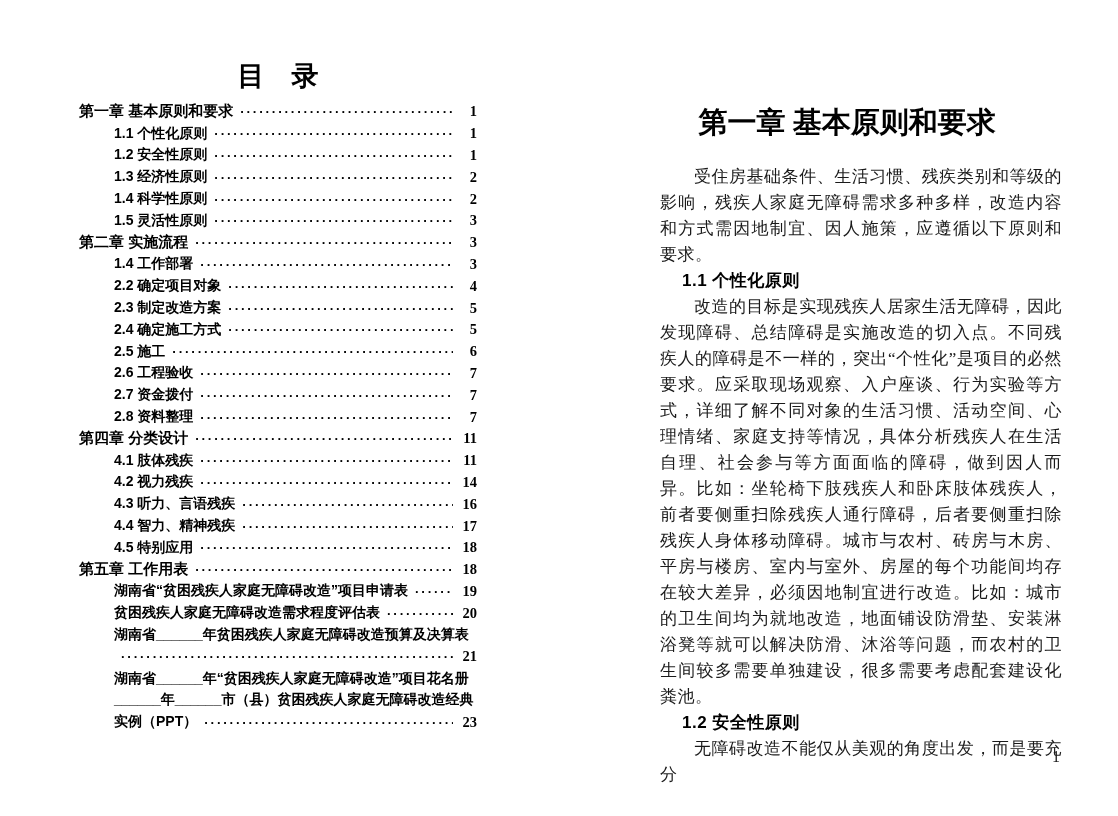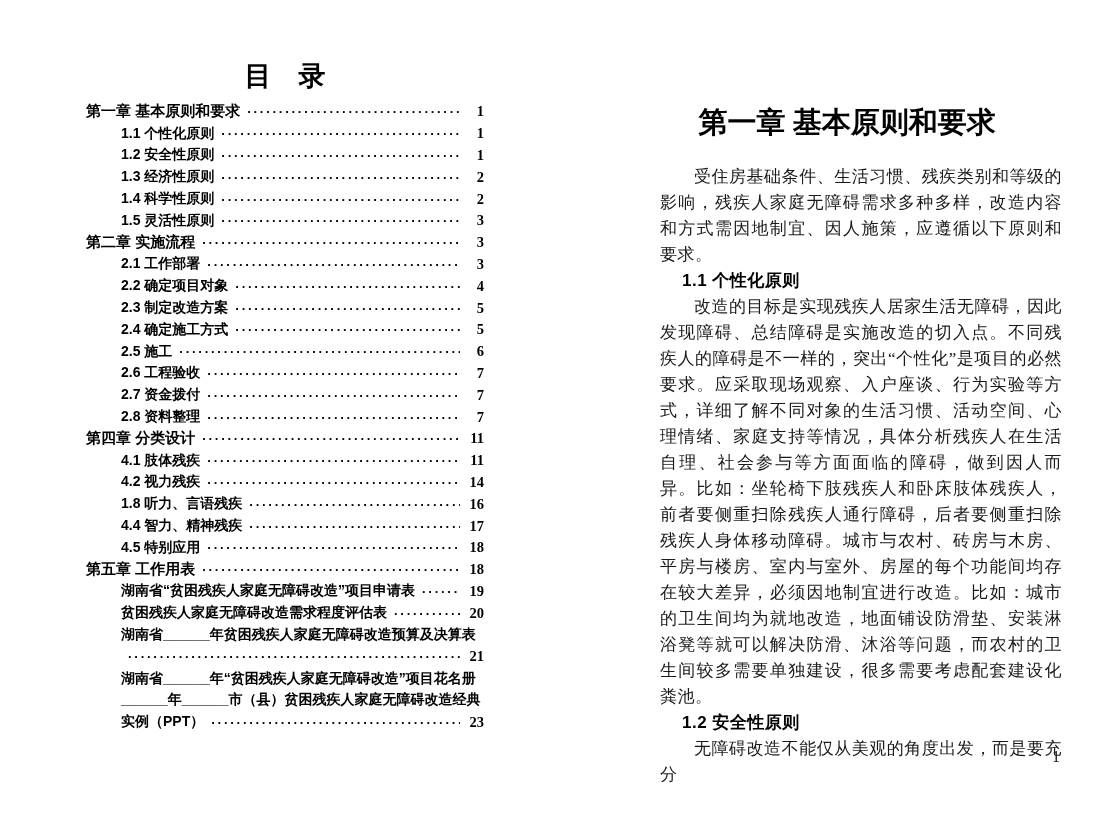--- a/index.html
+++ b/index.html
@@ -8,21 +8,21 @@
     background: #ffffff;
     position: relative;
     overflow: hidden;
     font-family: "Liberation Sans", sans-serif;
     color: #111;
   }
 
   
   .toc-page {
     position: absolute;
-    left: 86px; top: 60px;
+    left: 79px; top: 60px;
     width: 398px;
   }
   .toc-title {
     margin: 0 0 9px 0;
     font-family: "Liberation Serif", serif;
     font-size: 27px;
     font-weight: bold;
     line-height: 32px;
     text-align: center;
     color: #000;
@@ -140,21 +140,21 @@
           <span class="toc-label">1.5 灵活性原则</span>
           <span class="leader"></span>
           <span class="toc-page-num">3</span>
         </div>
         <div class="toc-row chapter">
           <span class="toc-label">第二章 实施流程</span>
           <span class="leader"></span>
           <span class="toc-page-num">3</span>
         </div>
         <div class="toc-row sub">
-          <span class="toc-label">2.1 工作部署</span>
+          <span class="toc-label">1.4 工作部署</span>
           <span class="leader"></span>
           <span class="toc-page-num">3</span>
         </div>
         <div class="toc-row sub">
           <span class="toc-label">2.2 确定项目对象</span>
           <span class="leader"></span>
           <span class="toc-page-num">4</span>
         </div>
         <div class="toc-row sub">
           <span class="toc-label">2.3 制定改造方案</span>
@@ -195,21 +195,21 @@
           <span class="toc-label">4.1 肢体残疾</span>
           <span class="leader"></span>
           <span class="toc-page-num">11</span>
         </div>
         <div class="toc-row sub">
           <span class="toc-label">4.2 视力残疾</span>
           <span class="leader"></span>
           <span class="toc-page-num">14</span>
         </div>
         <div class="toc-row sub">
-          <span class="toc-label">1.8 听力、言语残疾</span>
+          <span class="toc-label">4.3 听力、言语残疾</span>
           <span class="leader"></span>
           <span class="toc-page-num">16</span>
         </div>
         <div class="toc-row sub">
           <span class="toc-label">4.4 智力、精神残疾</span>
           <span class="leader"></span>
           <span class="toc-page-num">17</span>
         </div>
         <div class="toc-row sub">
           <span class="toc-label">4.5 特别应用</span>

